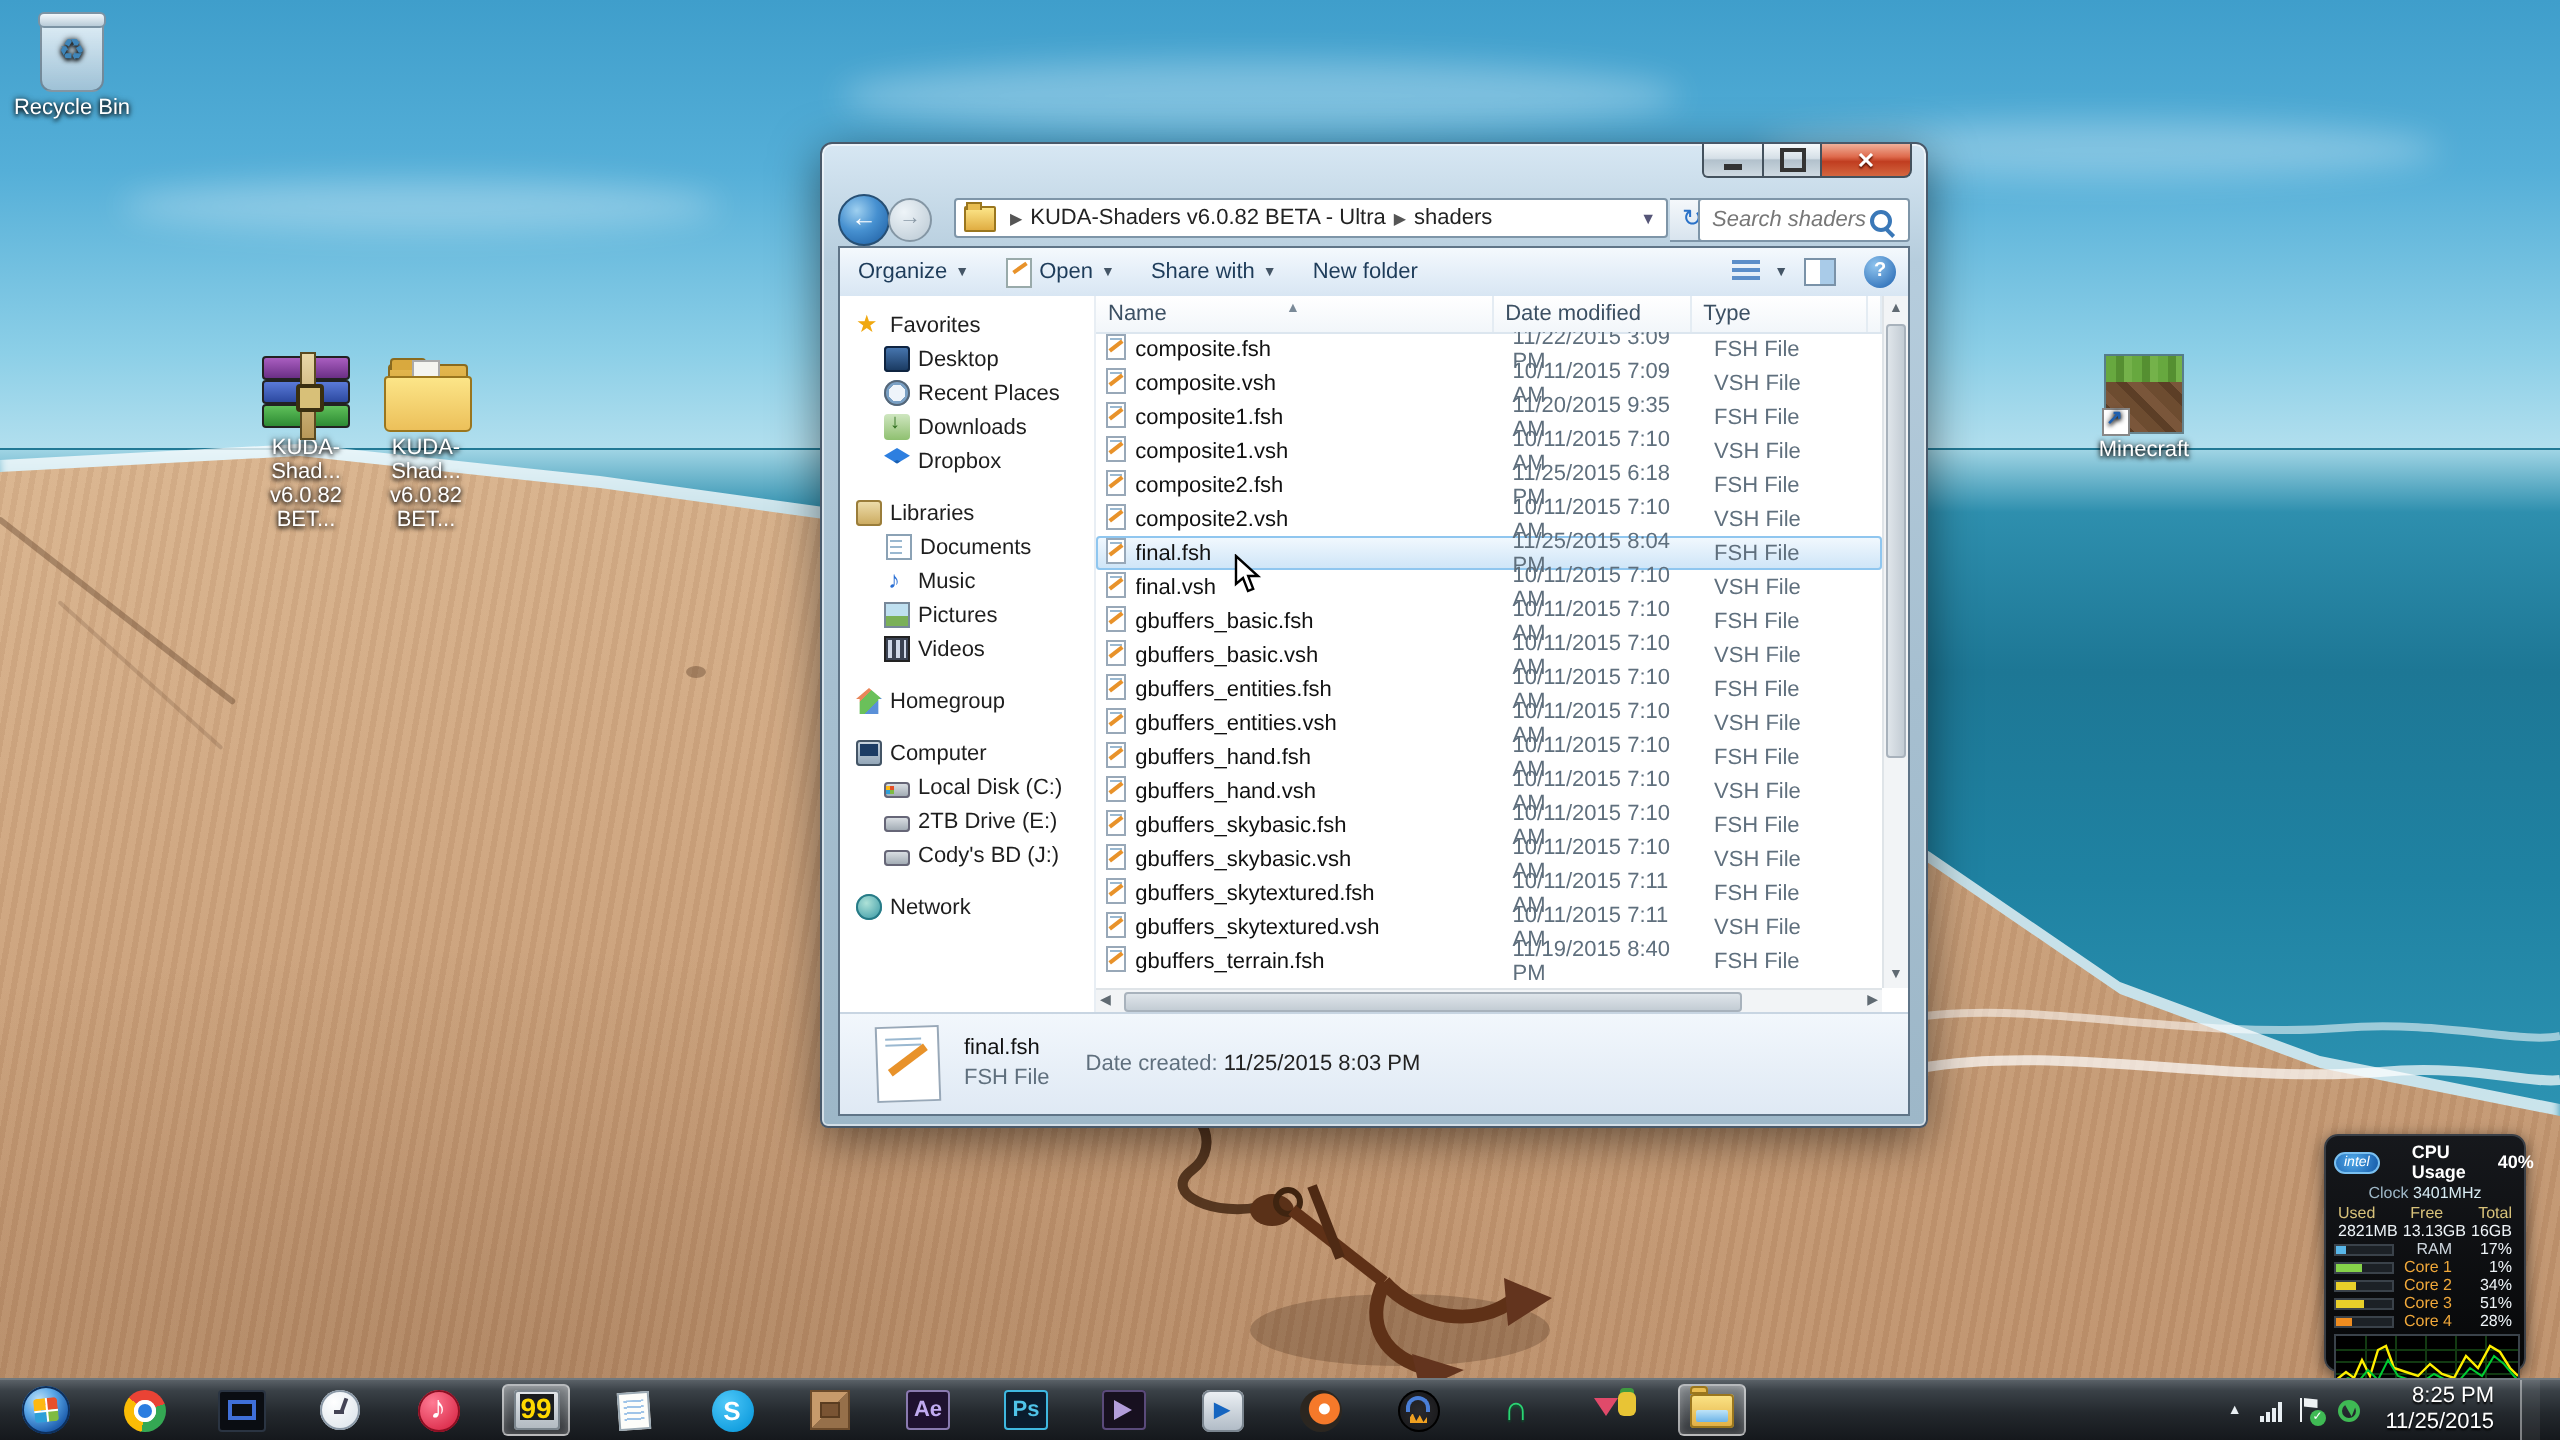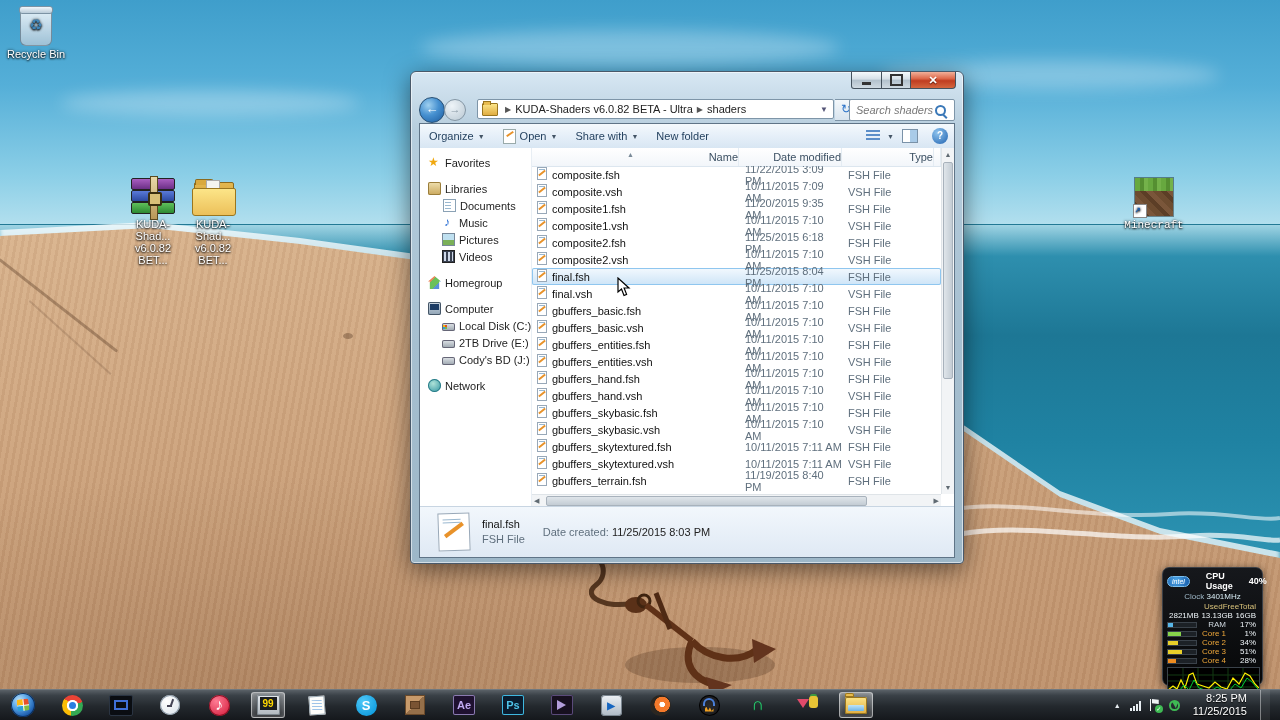--- a/index.html
+++ b/index.html
@@ -95,21 +95,21 @@
   .tb-caret{font-size:7px;color:#456;margin-left:4px;}
   .tb-open-ic{width:11px;height:13px;background:#fff;border:1px solid #9aa;position:relative;margin-right:4px;}
   .tb-open-ic::after{content:"";position:absolute;left:2px;top:3px;width:8px;height:2px;background:#e8922a;transform:rotate(-35deg);}
   .tb-right{margin-left:auto;display:flex;align-items:center;padding-right:6px;}
   .views-ic{width:14px;height:12px;background:repeating-linear-gradient(180deg,#5b8ec9 0 2px,transparent 2px 4px);margin-right:3px;}
   .preview-ic{width:14px;height:12px;border:1px solid #7a92a8;background:linear-gradient(90deg,#fff 0 7px,#aecdе8 7px);margin:0 10px 0 8px;background:linear-gradient(90deg,#fff 0 7px,#a9cbe8 7px);}
   .help-ic{width:16px;height:16px;border-radius:50%;background:radial-gradient(circle at 35% 30%,#8fc4ee,#1f62b0);
     color:#fff;font-size:10px;font-weight:bold;text-align:center;line-height:16px;margin-left:4px;}
   
   .content{position:absolute;left:0;right:0;top:24px;bottom:50px;display:flex;}
-  .sidebar{width:112px;background:#fff;border-right:1px solid #e8eef4;padding-top:6px;box-sizing:border-box;overflow:hidden;font-size:11px;color:#1e1e1e;}
+  .sidebar{width:128px;background:#fff;border-right:1px solid #e8eef4;padding-top:6px;box-sizing:border-box;overflow:hidden;font-size:11px;color:#1e1e1e;}
   .nav-sec{margin-bottom:9px;}
   .nav-row{display:flex;align-items:center;height:17px;padding-left:8px;}
   .nav-children .nav-row{padding-left:22px;}
   .nav-label{margin-left:4px;white-space:nowrap;}
   .ic{width:13px;height:13px;display:inline-block;position:relative;flex:0 0 13px;}
   .ic-star::before{content:"★";position:absolute;left:0;top:-1px;color:#f0a810;font-size:12px;}
   .ic-screen{background:linear-gradient(180deg,#4a7ab5,#17365c);border-radius:2px;box-shadow:inset 0 0 0 1px #0f2440;}
   .ic-recent{background:radial-gradient(circle,#eef4fa 45%,#7aa0c4 46%);border-radius:50%;box-shadow:inset 0 0 0 1px #567;}
   .ic-download{background:linear-gradient(180deg,#cfe6c0,#8fc070);border-radius:2px;}
   .ic-download::before{content:"↓";position:absolute;left:3px;top:-1px;color:#2a6a1a;font-size:10px;font-weight:bold;}
@@ -125,21 +125,21 @@
   .ic-home{background:linear-gradient(135deg,#e8865a 33%,#6ac05a 33% 66%,#5a90d8 66%);clip-path:polygon(50% 0,100% 42%,86% 42%,86% 100%,14% 100%,14% 42%,0 42%);}
   .ic-pc{background:linear-gradient(180deg,#cdd8e2,#8fa3b5);border-radius:2px;box-shadow:inset 0 0 0 1px #456;}
   .ic-pc::after{content:"";position:absolute;left:2px;top:2px;width:9px;height:6px;background:#1c3c64;}
   .ic-disk,.ic-drive{height:8px;margin-top:3px;background:linear-gradient(180deg,#e2e6ea,#9aa4ad);border-radius:2px;box-shadow:inset 0 0 0 1px #667;}
   .ic-disk::after{content:"";position:absolute;left:1px;top:2px;width:4px;height:4px;background:conic-gradient(#e34f26 0 25%,#7fbb42 0 50%,#2e9fd8 0 75%,#fdb813 0);}
   .ic-net{background:radial-gradient(circle at 40% 35%,#aee2d8,#2a8f9e);border-radius:50%;box-shadow:inset 0 0 0 1px #277a86;}
   
   .filelist{flex:1;position:relative;font-size:11px;}
   .col-head{position:absolute;left:0;right:13px;top:0;height:18px;display:flex;color:#3c5063;
     background:linear-gradient(180deg,#fff,#f2f6fa);border-bottom:1px solid #dce6ef;}
-  .col{padding-left:6px;line-height:18px;border-right:1px solid #e4ecf3;box-sizing:border-box;white-space:nowrap;overflow:hidden;text-align:right;}
+  .col{padding-left:6px;line-height:18px;border-right:1px solid #e4ecf3;box-sizing:border-box;white-space:nowrap;overflow:hidden;}
   .col-name{width:207px;position:relative;}
   .col-date{width:103px;}
   .col-type{width:92px;}
   .col-size{flex:1;}
   .sort-up{position:absolute;left:95px;top:-2px;color:#7a8a98;font-size:7px;}
   .rows{position:absolute;left:0;right:13px;top:18px;bottom:13px;overflow:hidden;}
   .frow{display:flex;height:17px;align-items:center;}
   .frow.selected{background:linear-gradient(180deg,#f3f9fe,#cde4f7);box-shadow:inset 0 0 0 1px #8fc6ef;border-radius:2px;}
   .f-icw{width:20px;padding-left:5px;box-sizing:border-box;}
   .ic-shaderfile{width:10px;height:13px;background:#fff;box-shadow:inset 0 0 0 1px #98a8b8;position:relative;display:inline-block;}
@@ -186,21 +186,21 @@
   .app-chrome::before{content:"";position:absolute;width:7px;height:7px;border-radius:50%;background:#2b7de0;left:7px;top:7px;z-index:2;}
   .app-display{width:22px;height:19px;background:#0a0d12;border:1px solid #2a3442;border-radius:2px;}
   .app-display::after{content:"";position:absolute;left:4px;top:4px;right:4px;bottom:5px;border:2px solid #3f6fd8;}
   .app-clockapp{width:20px;height:20px;border-radius:50%;background:radial-gradient(circle at 35% 30%,#fff,#d7e0e8);box-shadow:inset 0 0 0 1px #8a98a6;}
   .app-clockapp::before{content:"";position:absolute;left:11px;top:4px;width:2px;height:7px;background:#445;transform:rotate(20deg);}
   .app-clockapp::after{content:"";position:absolute;left:7px;top:10px;width:5px;height:2px;background:#445;}
   .app-itunes{width:21px;height:21px;border-radius:50%;background:radial-gradient(circle at 35% 30%,#ff7b94,#d01535);box-shadow:inset 0 0 0 1px #8a0f22;color:#fff;}
   .app-itunes .app-glyph,{color:#fff;}
   .app-fraps{width:23px;height:20px;background:linear-gradient(180deg,#e4e8ec,#b0b8bf);border-radius:2px;box-shadow:inset 0 0 0 1px #7a848c;}
   .app-fraps::after{content:"";position:absolute;left:3px;top:2px;right:3px;bottom:5px;background:#1a1d20;}
-  .app-fraps .app-glyph{color:#ffd800;font-size:10px;margin-top:-3px;}
+  .app-fraps .app-glyph{color:#ffd800;font-size:14px;margin-top:-3px;}
   .app-notepad{width:16px;height:19px;background:#fdfdfa;box-shadow:inset 0 0 0 1px #9aa8b2;transform:rotate(-4deg);}
   .app-notepad::after{content:"";position:absolute;left:3px;top:4px;width:10px;height:11px;background:repeating-linear-gradient(180deg,#9fc4e8 0 1px,transparent 1px 3px);}
   .app-skype{width:21px;height:21px;border-radius:50%;background:radial-gradient(circle at 35% 30%,#4fc8f8,#0092d8);}
   .app-skype .app-glyph{color:#fff;font-size:13px;}
   .app-cube{width:20px;height:20px;background:linear-gradient(135deg,#c79a6b 50%,#96704a 50%);box-shadow:inset 0 0 0 1px #6b4a2a;}
   .app-cube::after{content:"";position:absolute;left:5px;top:6px;width:10px;height:8px;background:#7a5433;box-shadow:inset 0 0 0 1px #5a3c20;}
   .app-ae{width:22px;height:20px;background:#1f1130;box-shadow:inset 0 0 0 1px #8a7ab0;border-radius:2px;}
   .app-ae .app-glyph{color:#c0aaf0;font-size:11px;}
   .app-ps{width:22px;height:20px;background:#0a1c2e;box-shadow:inset 0 0 0 1px #3fb8e0;border-radius:2px;}
   .app-ps .app-glyph{color:#4fc3e8;font-size:11px;}
@@ -236,21 +236,21 @@
     background:linear-gradient(180deg,#16181c,#060708);border:1px solid #3a3f46;border-radius:7px;
     box-shadow:0 2px 8px rgba(0,0,0,.6);color:#fff;font-size:8px;box-sizing:border-box;padding:3px 4px;}
   .g-head{display:flex;align-items:center;gap:16px;}
   .intel-badge{background:radial-gradient(circle at 40% 35%,#4fa8e8,#1459a8);border-radius:8px;color:#fff;
     font-size:7px;font-style:italic;padding:1px 4px;border:1px solid #7ac0f0;}
   .g-title{font-size:9px;font-weight:bold;}
   .g-usage{font-size:9px;font-weight:bold;margin-left:auto;}
   .g-clockrow{text-align:center;color:#9fb8c8;margin:1px 0;}
   .g-clockrow b{color:#d8ecf4;font-weight:normal;}
   .g-memhead,.g-memvals{display:flex;justify-content:space-between;padding:0 2px;}
-  .g-memhead{color:#d8c27a;justify-content:flex-end;}
+  .g-memhead{color:#d8c27a;}
   .g-memvals{color:#eef4f8;}
   .g-barrow{display:flex;align-items:center;height:9px;gap:3px;}
   .g-track{width:30px;height:6px;background:#1c2126;border:1px solid #3a424a;box-sizing:border-box;}
   .g-fill{height:100%;}
   .g-label{color:#f0a83a;width:26px;text-align:right;}
   .g-label.ram{color:#cfd8e0;}
   .g-val{color:#eef4f8;margin-left:auto;padding-right:2px;}
   .g-graph{margin-top:2px;border:1px solid #3a424a;background:#000;}
   .g-footer{color:#ff2a2a;text-align:center;font-size:8px;margin-top:1px;}
 </style>
@@ -305,21 +305,21 @@
   </div>
   <div class="desk-icon" style="left:182px;top:180px;width:62px;">
     <div class="folder-icon">
       <div class="back"></div>
         <div class="paper"></div>
         <div class="front"></div>
     </div>
     <div class="lbl">KUDA-Shad...</div>
     <div class="lbl" style="margin-top:0;">v6.0.82 BET...</div>
   </div>
-  <div class="desk-icon" style="left:1124px;top:177px;width:60px;font-family:Liberation Mono, monospace;">
+  <div class="desk-icon" style="left:1042px;top:177px;width:60px;">
     <div class="mc-icon">
       <div class="mc-top"></div>
         <div class="mc-bot"></div>
       <div class="mc-arrow"></div>
     </div>
     <div class="lbl">Minecraft</div>
   </div>
 </div>
 
 <div id="win">
@@ -380,20 +380,38 @@
     </div>
 
     <div class="content">
       <div class="sidebar">
         <div id="nav-tree">
             <div class="nav-sec">
     <div class="nav-row">
       <span class="ic nav-ic ic-star"></span>
       <span class="nav-label">Favorites</span>
     </div>
+    <div class="nav-children">
+                <div class="nav-row">
+    <span class="ic nav-ic ic-screen"></span>
+    <span class="nav-label">Desktop</span>
+  </div>
+                <div class="nav-row">
+    <span class="ic nav-ic ic-recent"></span>
+    <span class="nav-label">Recent Places</span>
+  </div>
+                <div class="nav-row">
+    <span class="ic nav-ic ic-download"></span>
+    <span class="nav-label">Downloads</span>
+  </div>
+                <div class="nav-row">
+    <span class="ic nav-ic ic-dropbox"></span>
+    <span class="nav-label">Dropbox</span>
+  </div>
+              </div>
   </div>
             <div class="nav-sec">
     <div class="nav-row">
       <span class="ic nav-ic ic-lib"></span>
       <span class="nav-label">Libraries</span>
     </div>
     <div class="nav-children">
                 <div class="nav-row">
     <span class="ic nav-ic ic-doc"></span>
     <span class="nav-label">Documents</span>

